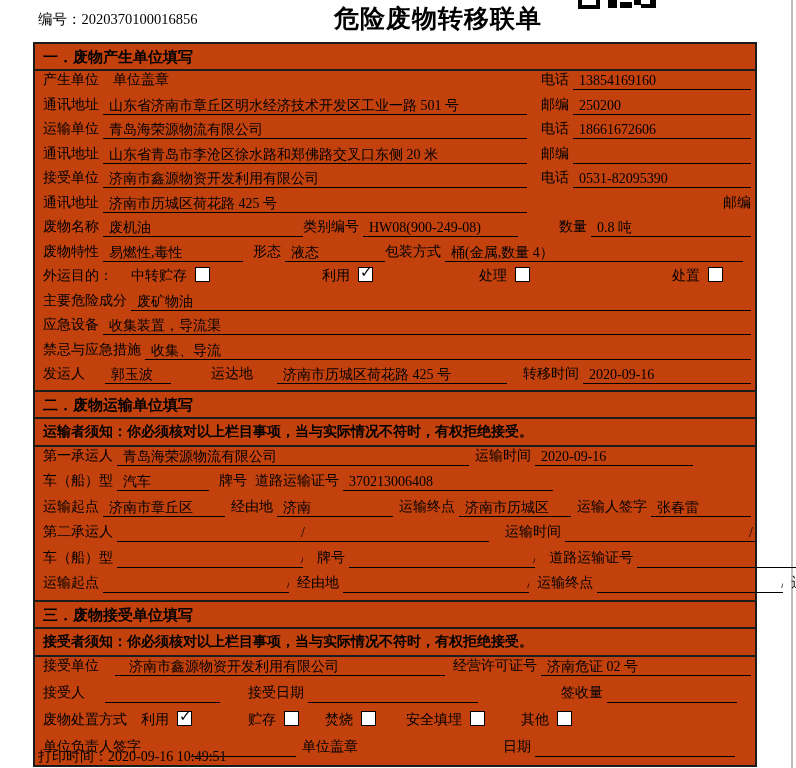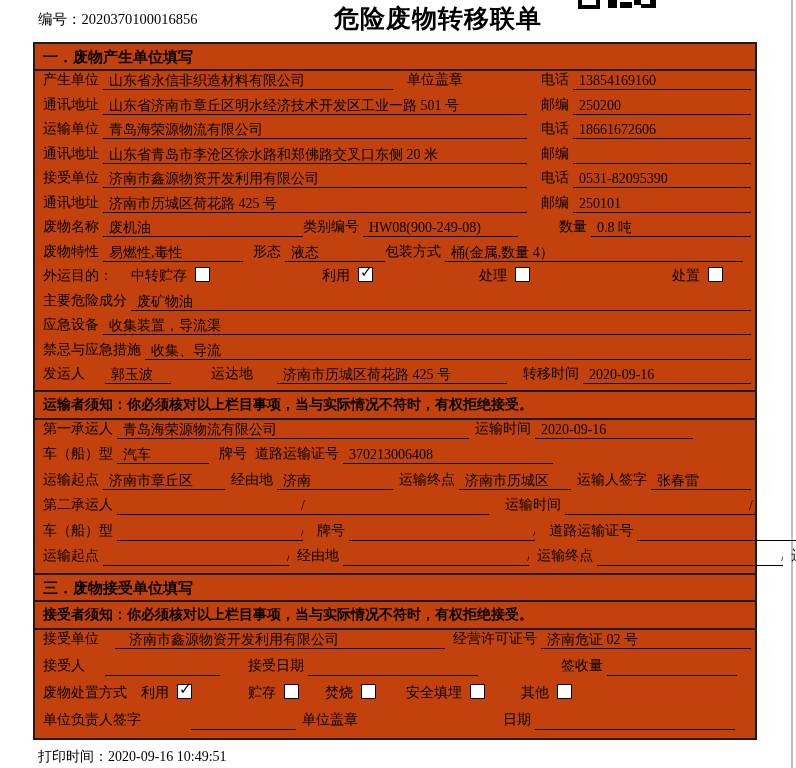--- a/index.html
+++ b/index.html
@@ -54,21 +54,20 @@
 
   <div class="page-edge"></div>
 
   <div class="form">
 
     <div class="sec s1">
       <div class="sec-title">一．废物产生单位填写</div>
 
       <div class="r">
         <span class="l">产生单位</span>
-        <span class="v" style="width:290px">山东省永信非织造材料有限公司</span>
         <span class="l" style="margin-left:14px">单位盖章</span>
         <span class="l" style="margin-left:auto">电话</span>
         <span class="v" style="width:178px">13854169160</span>
       </div>
 
       <div class="r">
         <span class="l">通讯地址</span>
         <span class="v" style="width:424px">山东省济南市章丘区明水经济技术开发区工业一路 501 号</span>
         <span class="l" style="margin-left:auto">邮编</span>
         <span class="v" style="width:178px">250200</span>
@@ -92,21 +91,20 @@
         <span class="l">接受单位</span>
         <span class="v" style="width:424px">济南市鑫源物资开发利用有限公司</span>
         <span class="l" style="margin-left:auto">电话</span>
         <span class="v" style="width:178px">0531-82095390</span>
       </div>
 
       <div class="r">
         <span class="l">通讯地址</span>
         <span class="v" style="width:424px">济南市历城区荷花路 425 号</span>
         <span class="l" style="margin-left:auto">邮编</span>
-        <span class="v" style="width:178px">250101</span>
       </div>
 
       <div class="r">
         <span class="l">废物名称</span>
         <span class="v" style="width:200px">废机油</span>
         <span class="l" style="">类别编号</span>
         <span class="v" style="width:155px">HW08(900-249-08)</span>
         <span class="l" style="margin-left:auto">数量</span>
         <span class="v" style="width:160px">0.8 吨</span>
       </div>
@@ -151,20 +149,21 @@
         <span class="l">发运人</span>
         <span class="v" style="margin-left:20px;width:66px">郭玉波</span>
         <span class="l" style="margin-left:40px">运达地</span>
         <span class="v" style="margin-left:24px;width:230px">济南市历城区荷花路 425 号</span>
         <span class="l" style="margin-left:auto">转移时间</span>
         <span class="v" style="width:168px">2020-09-16</span>
       </div>
     </div>
 
     <div class="sec s2">
+      <div class="sec-title">二．废物运输单位填写</div>
 
       <div class="notice">
           <span>运输者须知：</span>
           <span>你必须核对以上栏目事项，当与实际情况不符时，有权拒绝接受。</span>
         </div>
 
       <div class="r">
         <span class="l">第一承运人</span>
         <span class="v" style="width:352px">青岛海荣源物流有限公司</span>
         <span class="l" style="margin-left:6px">运输时间</span>

